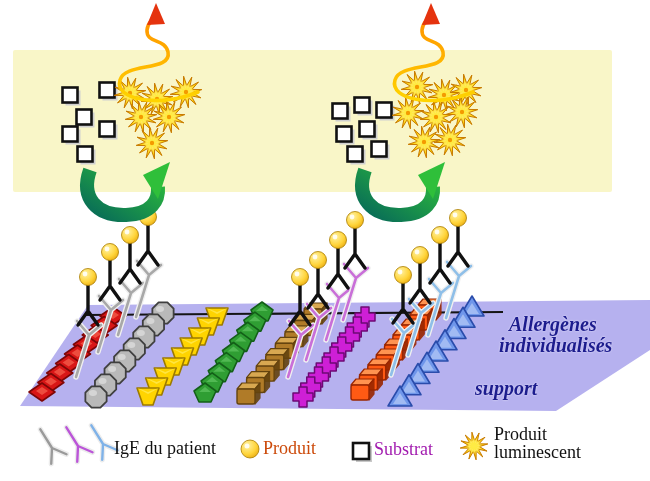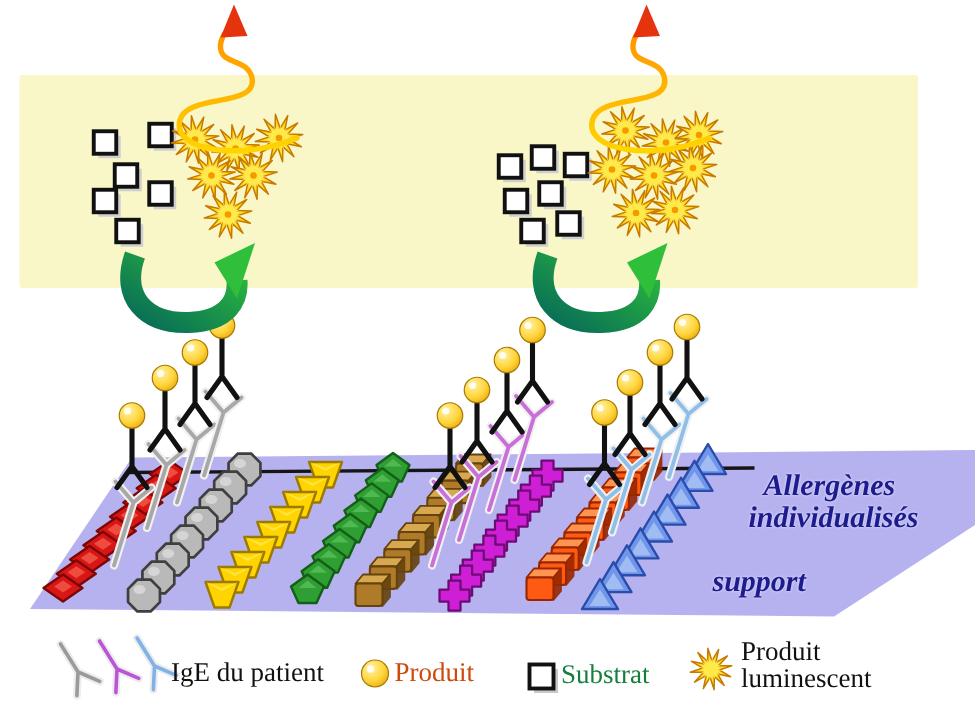--- a/index.html
+++ b/index.html
@@ -415,18 +415,18 @@
       </g>
   </svg>
 
 
   <div class="support-line" id="sl-0" style="color: rgb(28, 28, 142);">Allergènes</div>
   <div class="support-line" id="sl-1" style="color: rgb(28, 28, 142); margin-left: 16px;">individualisés</div>
   <div class="support-line" id="sl-3" style="color: rgb(28, 28, 142);">support</div>
 
   <div class="legend-label" id="lg-ige" style="color: rgb(17, 17, 17); text-align: center;">IgE du patient</div>
   <div class="legend-label" id="lg-enzyme" style="color: rgb(204, 74, 10);">Produit</div>
-  <div class="legend-label" id="lg-substrat" style="color: #15803d;">Substrat</div>
+  <div class="legend-label" id="lg-substrat" style="color: #a21caf;">Substrat</div>
   <div class="legend-label" id="lg-produit" style="color: rgb(17, 17, 17);">
     <span>Produit</span>
     <span>luminescent</span>
   </div>
 </div>
 
 </body></html>

